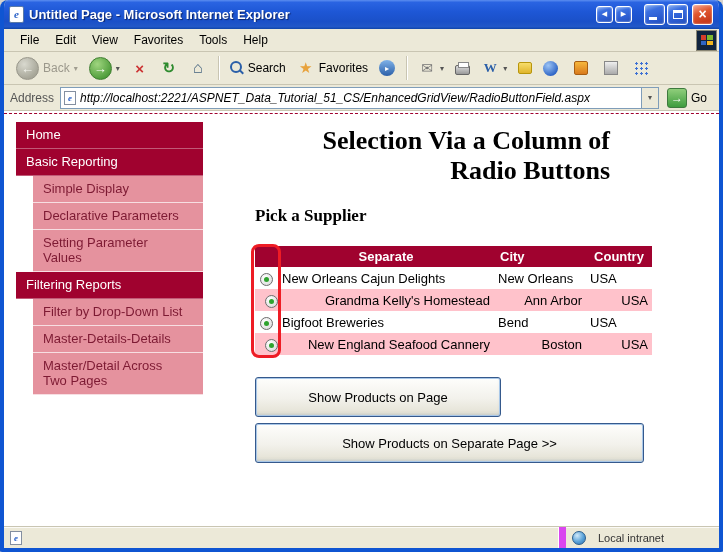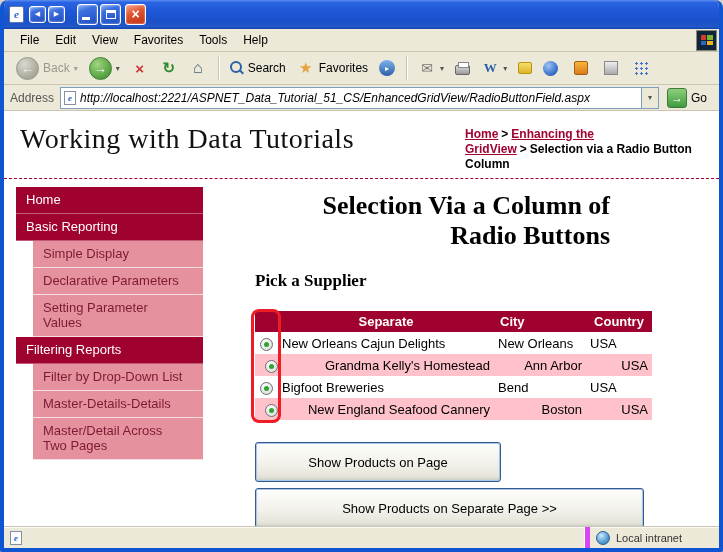--- a/index.html
+++ b/index.html
@@ -138,32 +138,33 @@
     background:linear-gradient(180deg,#FEFEFC,#F2F1EB 55%,#E2E0D2);
     box-shadow:inset 0 0 0 1px #A8C7E8, inset 0 -2px 3px rgba(130,150,170,.3);
     cursor:pointer; text-align:center; }
   .xp-btn.b1 { width:246px; }
   .xp-btn.b2 { width:389px; }
 
   
   .statusbar { height:22px; flex:0 0 22px; display:flex; align-items:center; background:#ECE9D8;
     border-top:1px solid #C9C5B2; box-shadow:inset 0 1px 0 #FBFAF6; font-size:11px; color:#333; }
   .status-left { flex:1; display:flex; align-items:center; gap:5px; padding:0 6px; height:100%; }
-  .status-zone { width:134px; display:flex; align-items:center; gap:6px; padding:0 6px; height:100%;
-    border-left:5px solid #d946ef; box-shadow:-1px 0 0 #fff; }
+  .status-zone { width:160px; display:flex; align-items:center; gap:12px; padding:0 6px; height:100%;
+    border-left:7px solid #d946ef; box-shadow:-1px 0 0 #fff; }
   .globe { width:14px; height:14px; border-radius:50%; border:1px solid #2A5E8E;
     background:radial-gradient(circle at 35% 30%,#CFE9FA,#5AA2D8 55%,#2E6FAE); }
 </style>
 </head>
 <body>
 
 <div class="window">
 
   <div class="titlebar">
     <span class="ie-doc-icon">e</span>
+    <span class="win-title">Untitled Page - Microsoft Internet Explorer</span>
     <span class="title-btns">
       <span class="btn-xp small">
           <span>◀</span>
         </span>
       <span class="btn-xp small">
           <span>▶</span>
         </span>
       <span class="pair-gap"></span>
       <span class="btn-xp">
           <span class="glyph-min"></span>
@@ -265,26 +266,20 @@
           <span class="caret">▾</span>
         </span>
     </span>
     <span class="go-btn">
       <span class="go-ico">→</span>
       <span>Go</span>
     </span>
   </div>
 
   <div class="viewport">
-    <div class="page-header">
-      <div class="site-title">Working with Data Tutorials</div>
-      <div class="breadcrumb">
-        <a>Home</a><span class="sep">&gt;</span><a>Enhancing the GridView</a><span class="sep">&gt;</span><span>Selection via a Radio Button Column</span>
-      </div>
-    </div>
     <div class="dashed-rule"></div>
 
     <div class="page-body">
       <div class="sidebar">
         <div class="side-header">Home</div>
         <div class="side-header">Basic Reporting</div>
         <div class="side-sub">Simple Display</div>
         <div class="side-sub">Declarative Parameters</div>
         <div class="side-sub">Setting Parameter Values</div>
         <div class="side-header">Filtering Reports</div>

